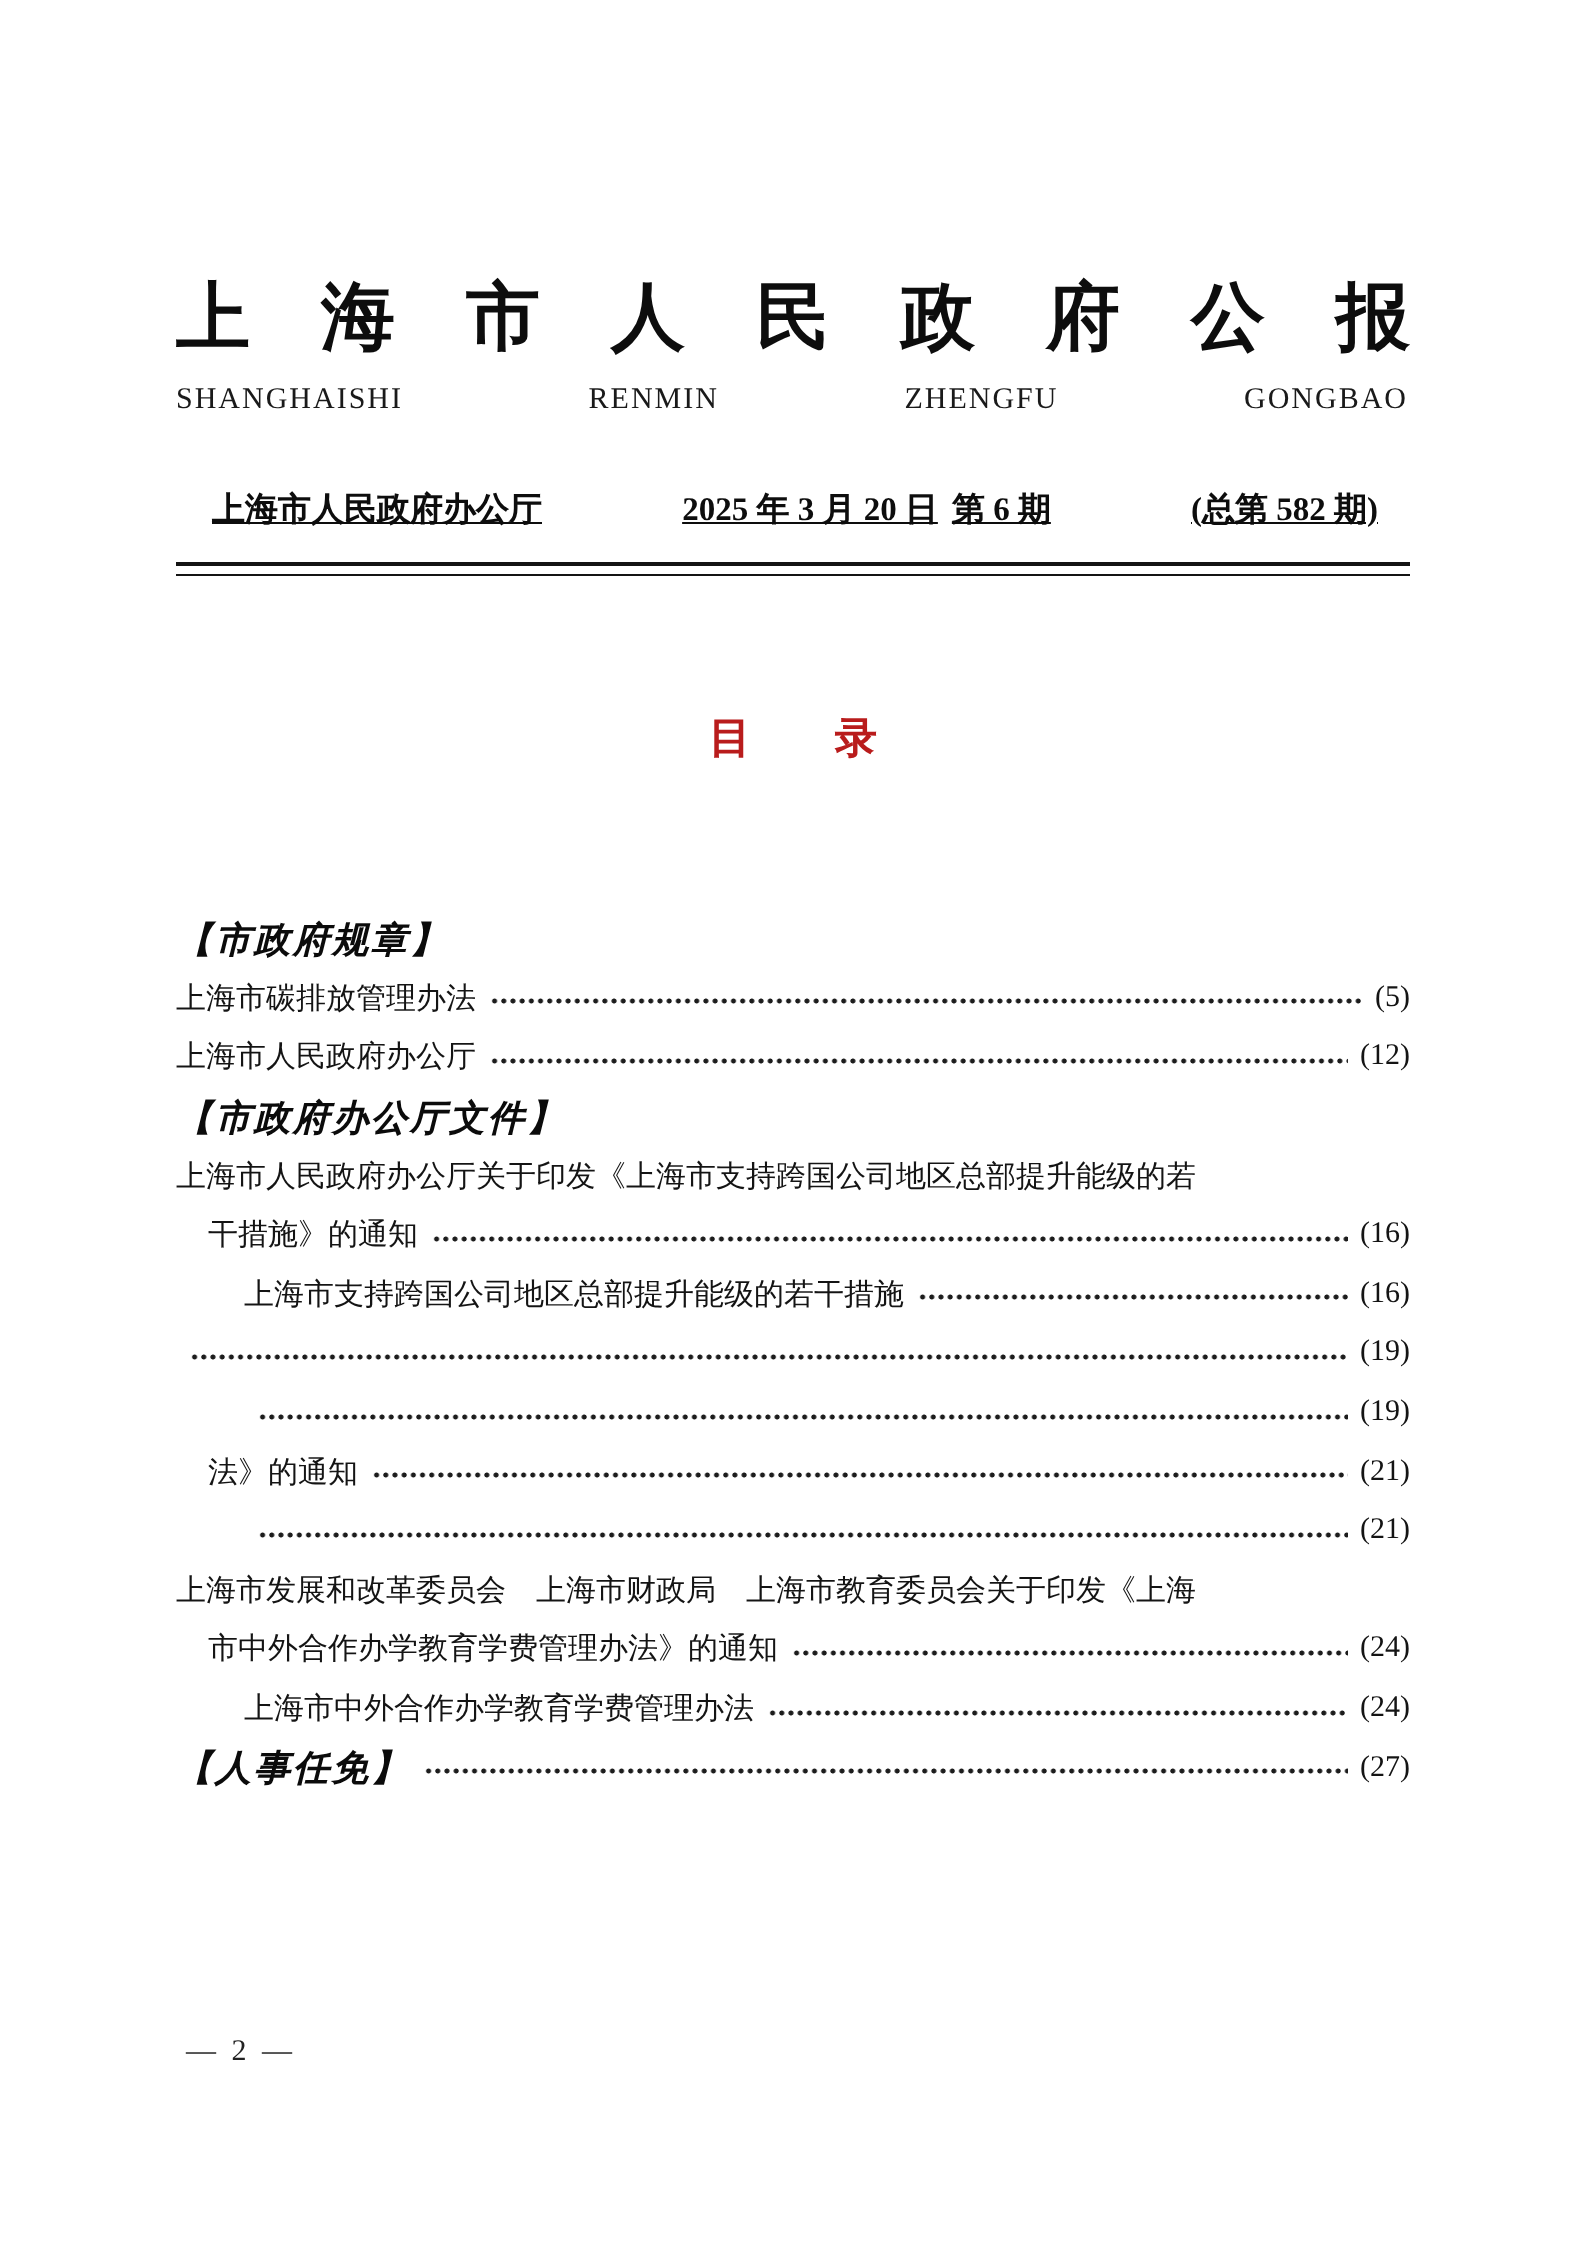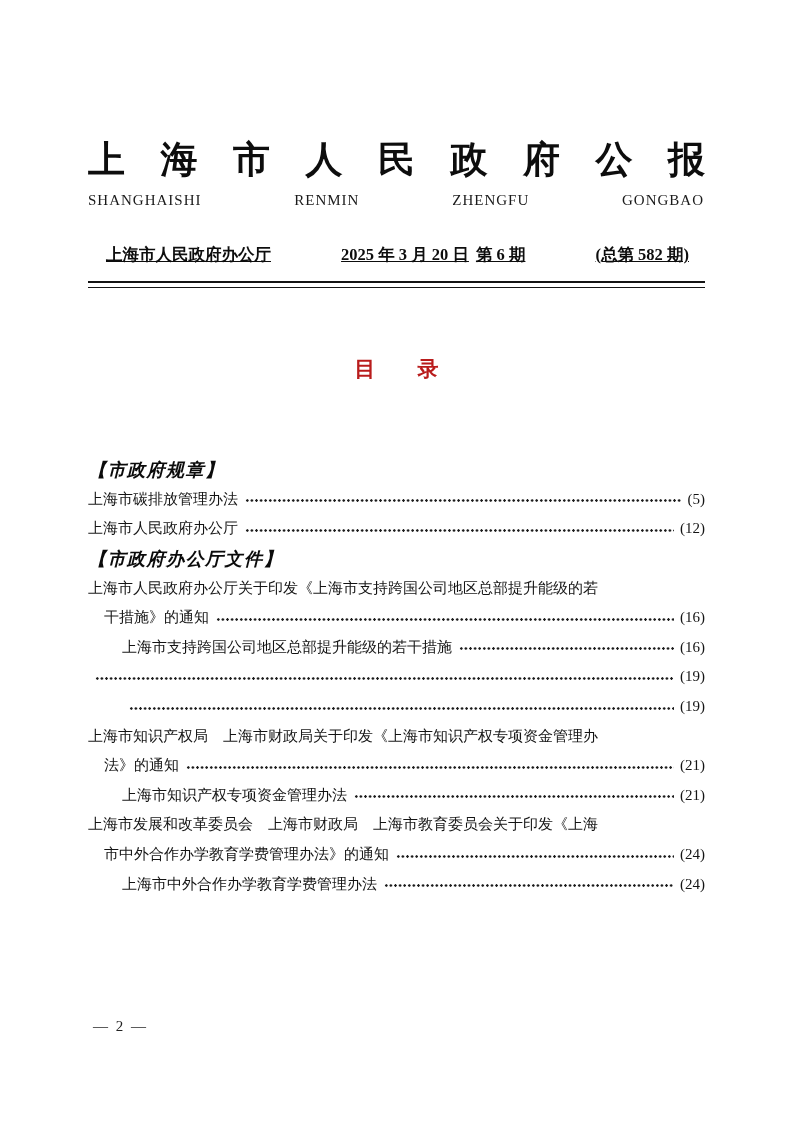--- a/index.html
+++ b/index.html
@@ -184,43 +184,44 @@
         <span class="page-num">(16)</span>
       </div>
       <div class="toc-row entry indent-0">
         <span class="leader"></span>
         <span class="page-num">(19)</span>
       </div>
       <div class="toc-row entry indent-2">
         <span class="leader"></span>
         <span class="page-num">(19)</span>
       </div>
-      <div class="toc-row entry indent-0">
-        <span class="toc-text">上海市知识产权局　上海市财政局关于印发《上海市知识产权专项资金管理办</span>
-      </div>
       <div class="toc-row entry indent-1">
         <span class="toc-text">法》的通知</span>
         <span class="leader"></span>
         <span class="page-num">(21)</span>
       </div>
       <div class="toc-row entry indent-2">
-        <span class="toc-text">上海市知识产权专项资金管理办法</span>
         <span class="leader"></span>
         <span class="page-num">(21)</span>
       </div>
       <div class="toc-row entry indent-0">
         <span class="toc-text">上海市发展和改革委员会　上海市财政局　上海市教育委员会关于印发《上海</span>
       </div>
       <div class="toc-row entry indent-1">
         <span class="toc-text">市中外合作办学教育学费管理办法》的通知</span>
         <span class="leader"></span>
         <span class="page-num">(24)</span>
       </div>
       <div class="toc-row entry indent-2">
         <span class="toc-text">上海市中外合作办学教育学费管理办法</span>
         <span class="leader"></span>
         <span class="page-num">(24)</span>
       </div>
+      <div class="toc-row heading-entry indent-0">
+        <span class="toc-text">【人事任免】</span>
+        <span class="leader"></span>
+        <span class="page-num">(27)</span>
+      </div>
     </div>
 
   <div class="footer-pageno">— 2 —</div>
 
 </div>
 
 </body></html>

